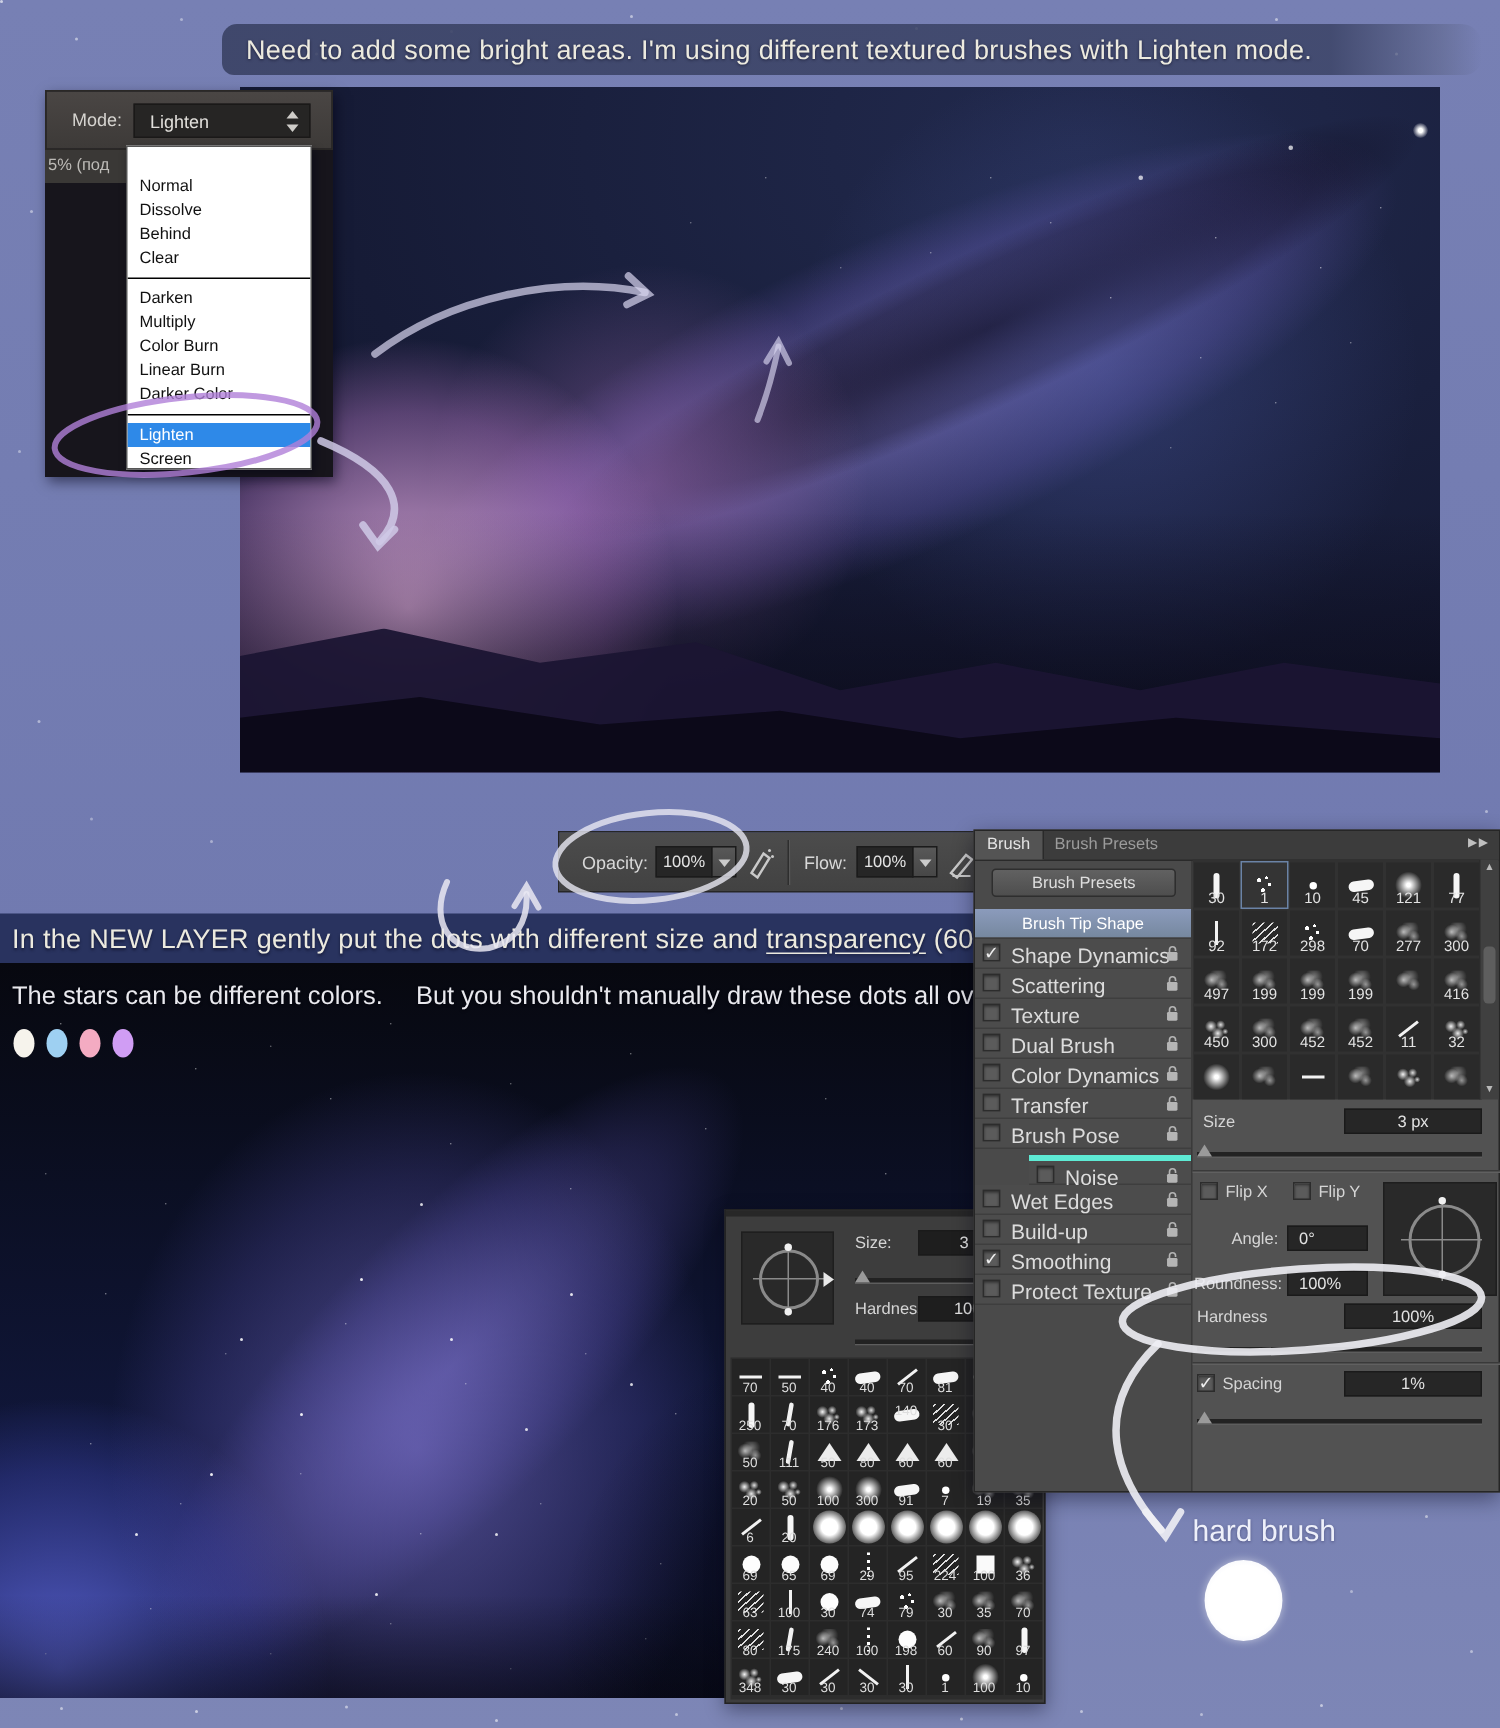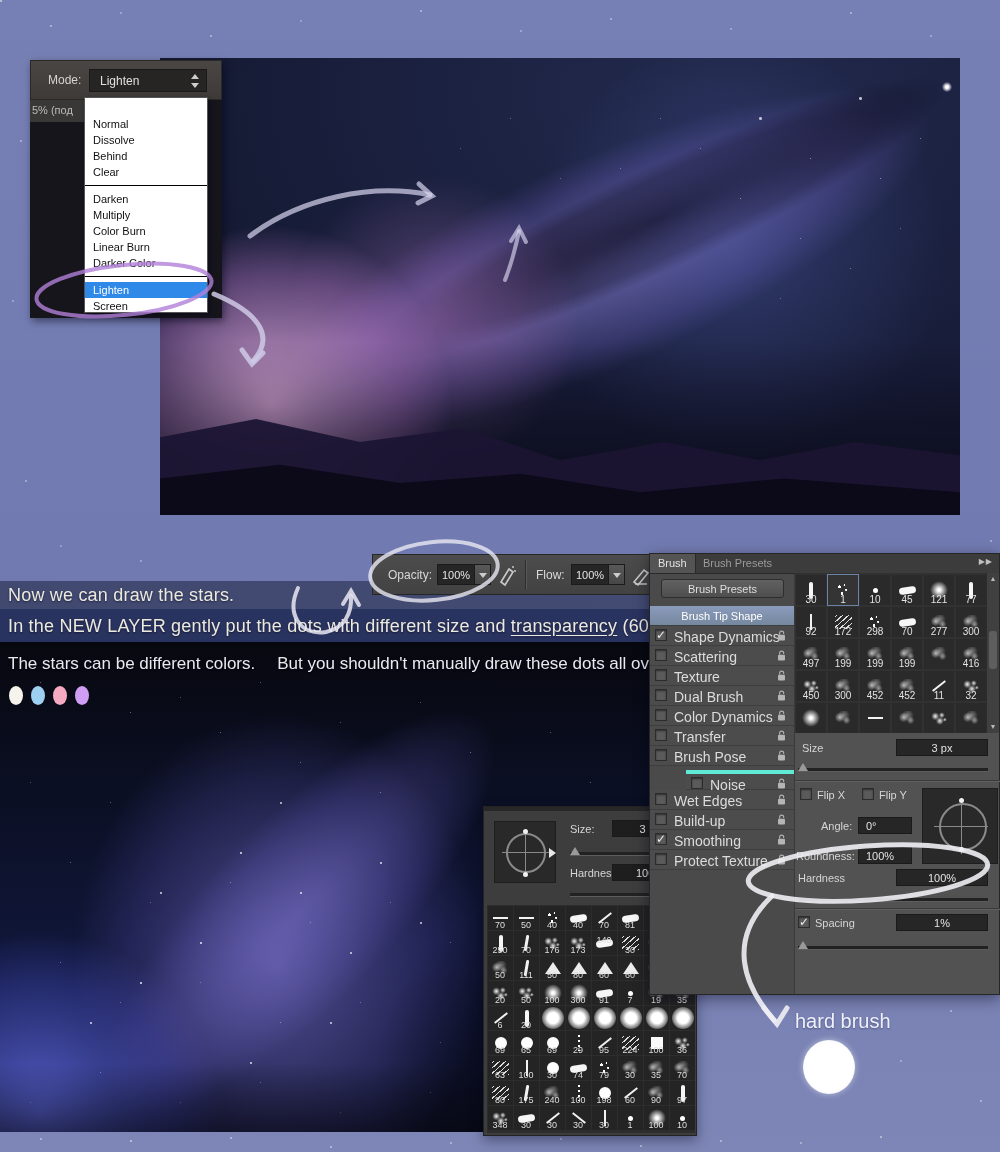--- a/index.html
+++ b/index.html
@@ -226,20 +226,23 @@
   
   #anno{position:absolute;left:0;top:0;width:1000px;height:1152px;z-index:50;pointer-events:none;}
 </style>
 </head>
 <body>
 
 <div id="stage">
 
   <div class="speck"></div>
 
+  <div class="abs" id="top-banner">
+    <div class="cap">Need to add some bright areas. I'm using different textured brushes with Lighten mode.</div>
+  </div>
 
   <div class="abs" id="p1">
     <div class="mw"></div>
     <div class="dust"></div>
     <div class="glowmag"></div>
     <div class="glowpink"></div>
     <div class="stars"></div>
     <div class="bigstar"></div>
     <div class="fog"></div>
     <div class="mtn1"></div>
@@ -287,23 +290,20 @@
     <div class="vdiv"></div>
     <span class="lbl" style="left:163px;">Flow:</span>
     <div class="vbox" style="left:198px;">100%</div>
     <div class="dbtn" style="left:235px;"></div>
     <svg width="22" height="24" style="left:258px;" viewBox="0 0 22 24">
       <path d="M3 19 L13 7 l4 3 -10 12 z" fill="none" stroke="#c9c9c9" stroke-width="1.6"></path>
       <path d="M4 21 h12" stroke="#c9c9c9" stroke-width="1.4"></path>
     </svg>
   </div>
 
-  <div class="abs" id="stripe1">
-    <div class="cap">Now we can draw the stars.</div>
-  </div>
   <div class="abs" id="band2">
     <div class="cap"><span>In the NEW LAYER gently put the dots with different size and </span><span class="u">transparency</span><span> (60~100%) using 3-5 px .</span></div>
   </div>
 
   <div class="abs" id="p2">
     <div class="band"></div>
     <div class="glow"></div>
     <div class="s1"></div>
     <div class="s2"></div>
     <div class="dark"></div>

